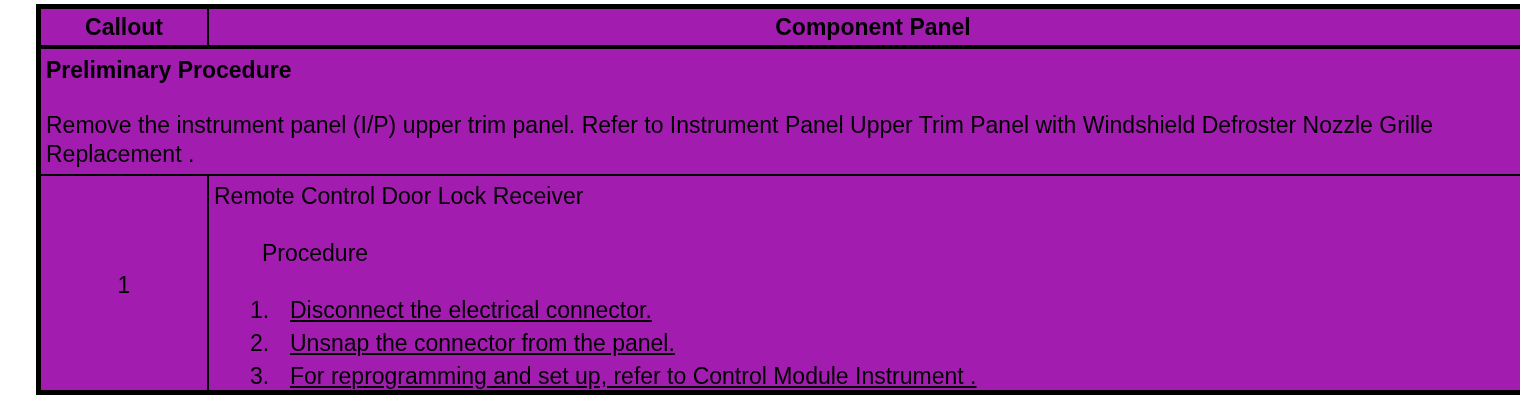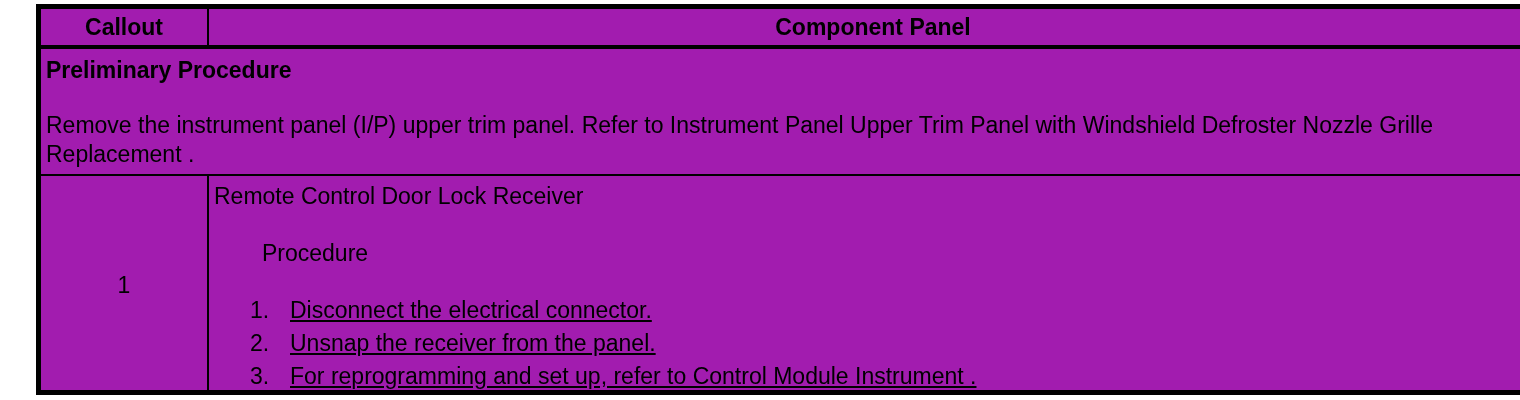--- a/index.html
+++ b/index.html
@@ -138,21 +138,21 @@
         <td class="component-cell">
           <div class="component-name">Remote Control Door Lock Receiver</div>
           <div class="proc-heading">Procedure</div>
           <ol class="steps">
             <li>
               <span class="step-marker">1.</span>
               <span class="step-text">Disconnect the electrical connector.</span>
             </li>
             <li>
               <span class="step-marker">2.</span>
-              <span class="step-text">Unsnap the receiver from the panel.</span>
+              <span class="step-text">Unsnap the connector from the panel.</span>
             </li>
             <li>
               <span class="step-marker">3.</span>
               <span class="step-text">For reprogramming and set up, refer to Control Module Instrument .</span>
             </li>
           </ol>
         </td>
       </tr>
     </tbody>
   </table>

